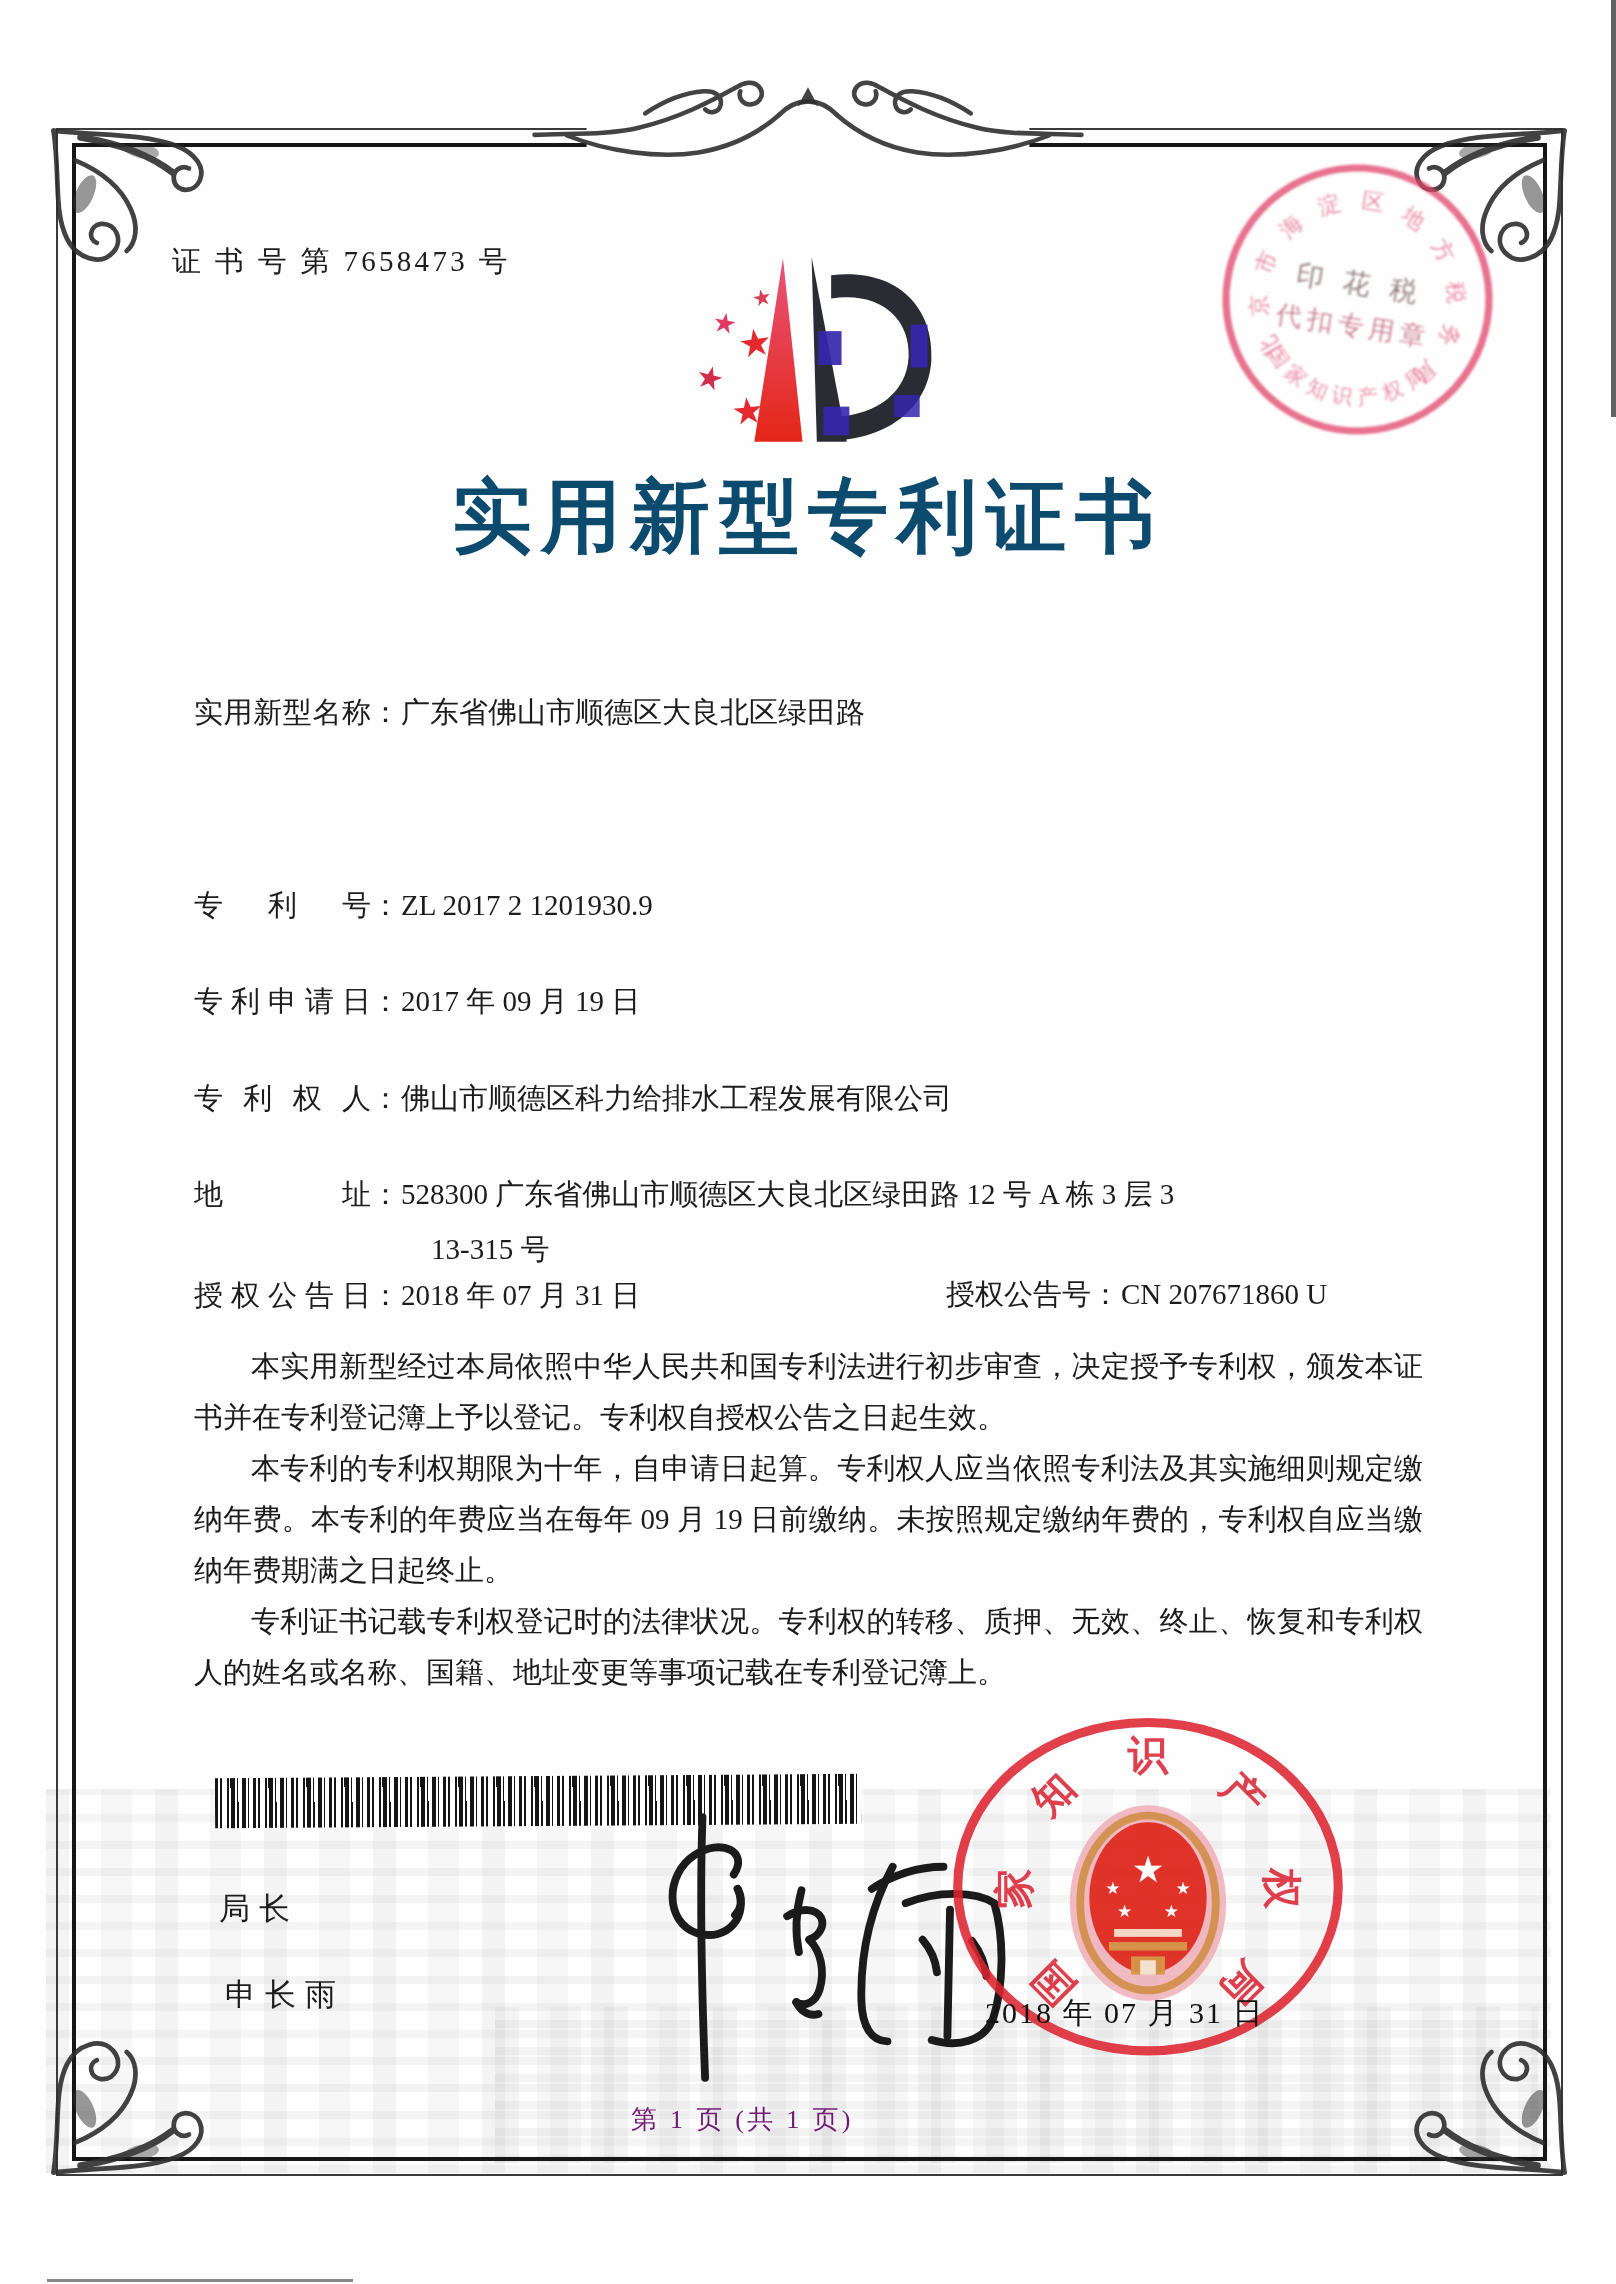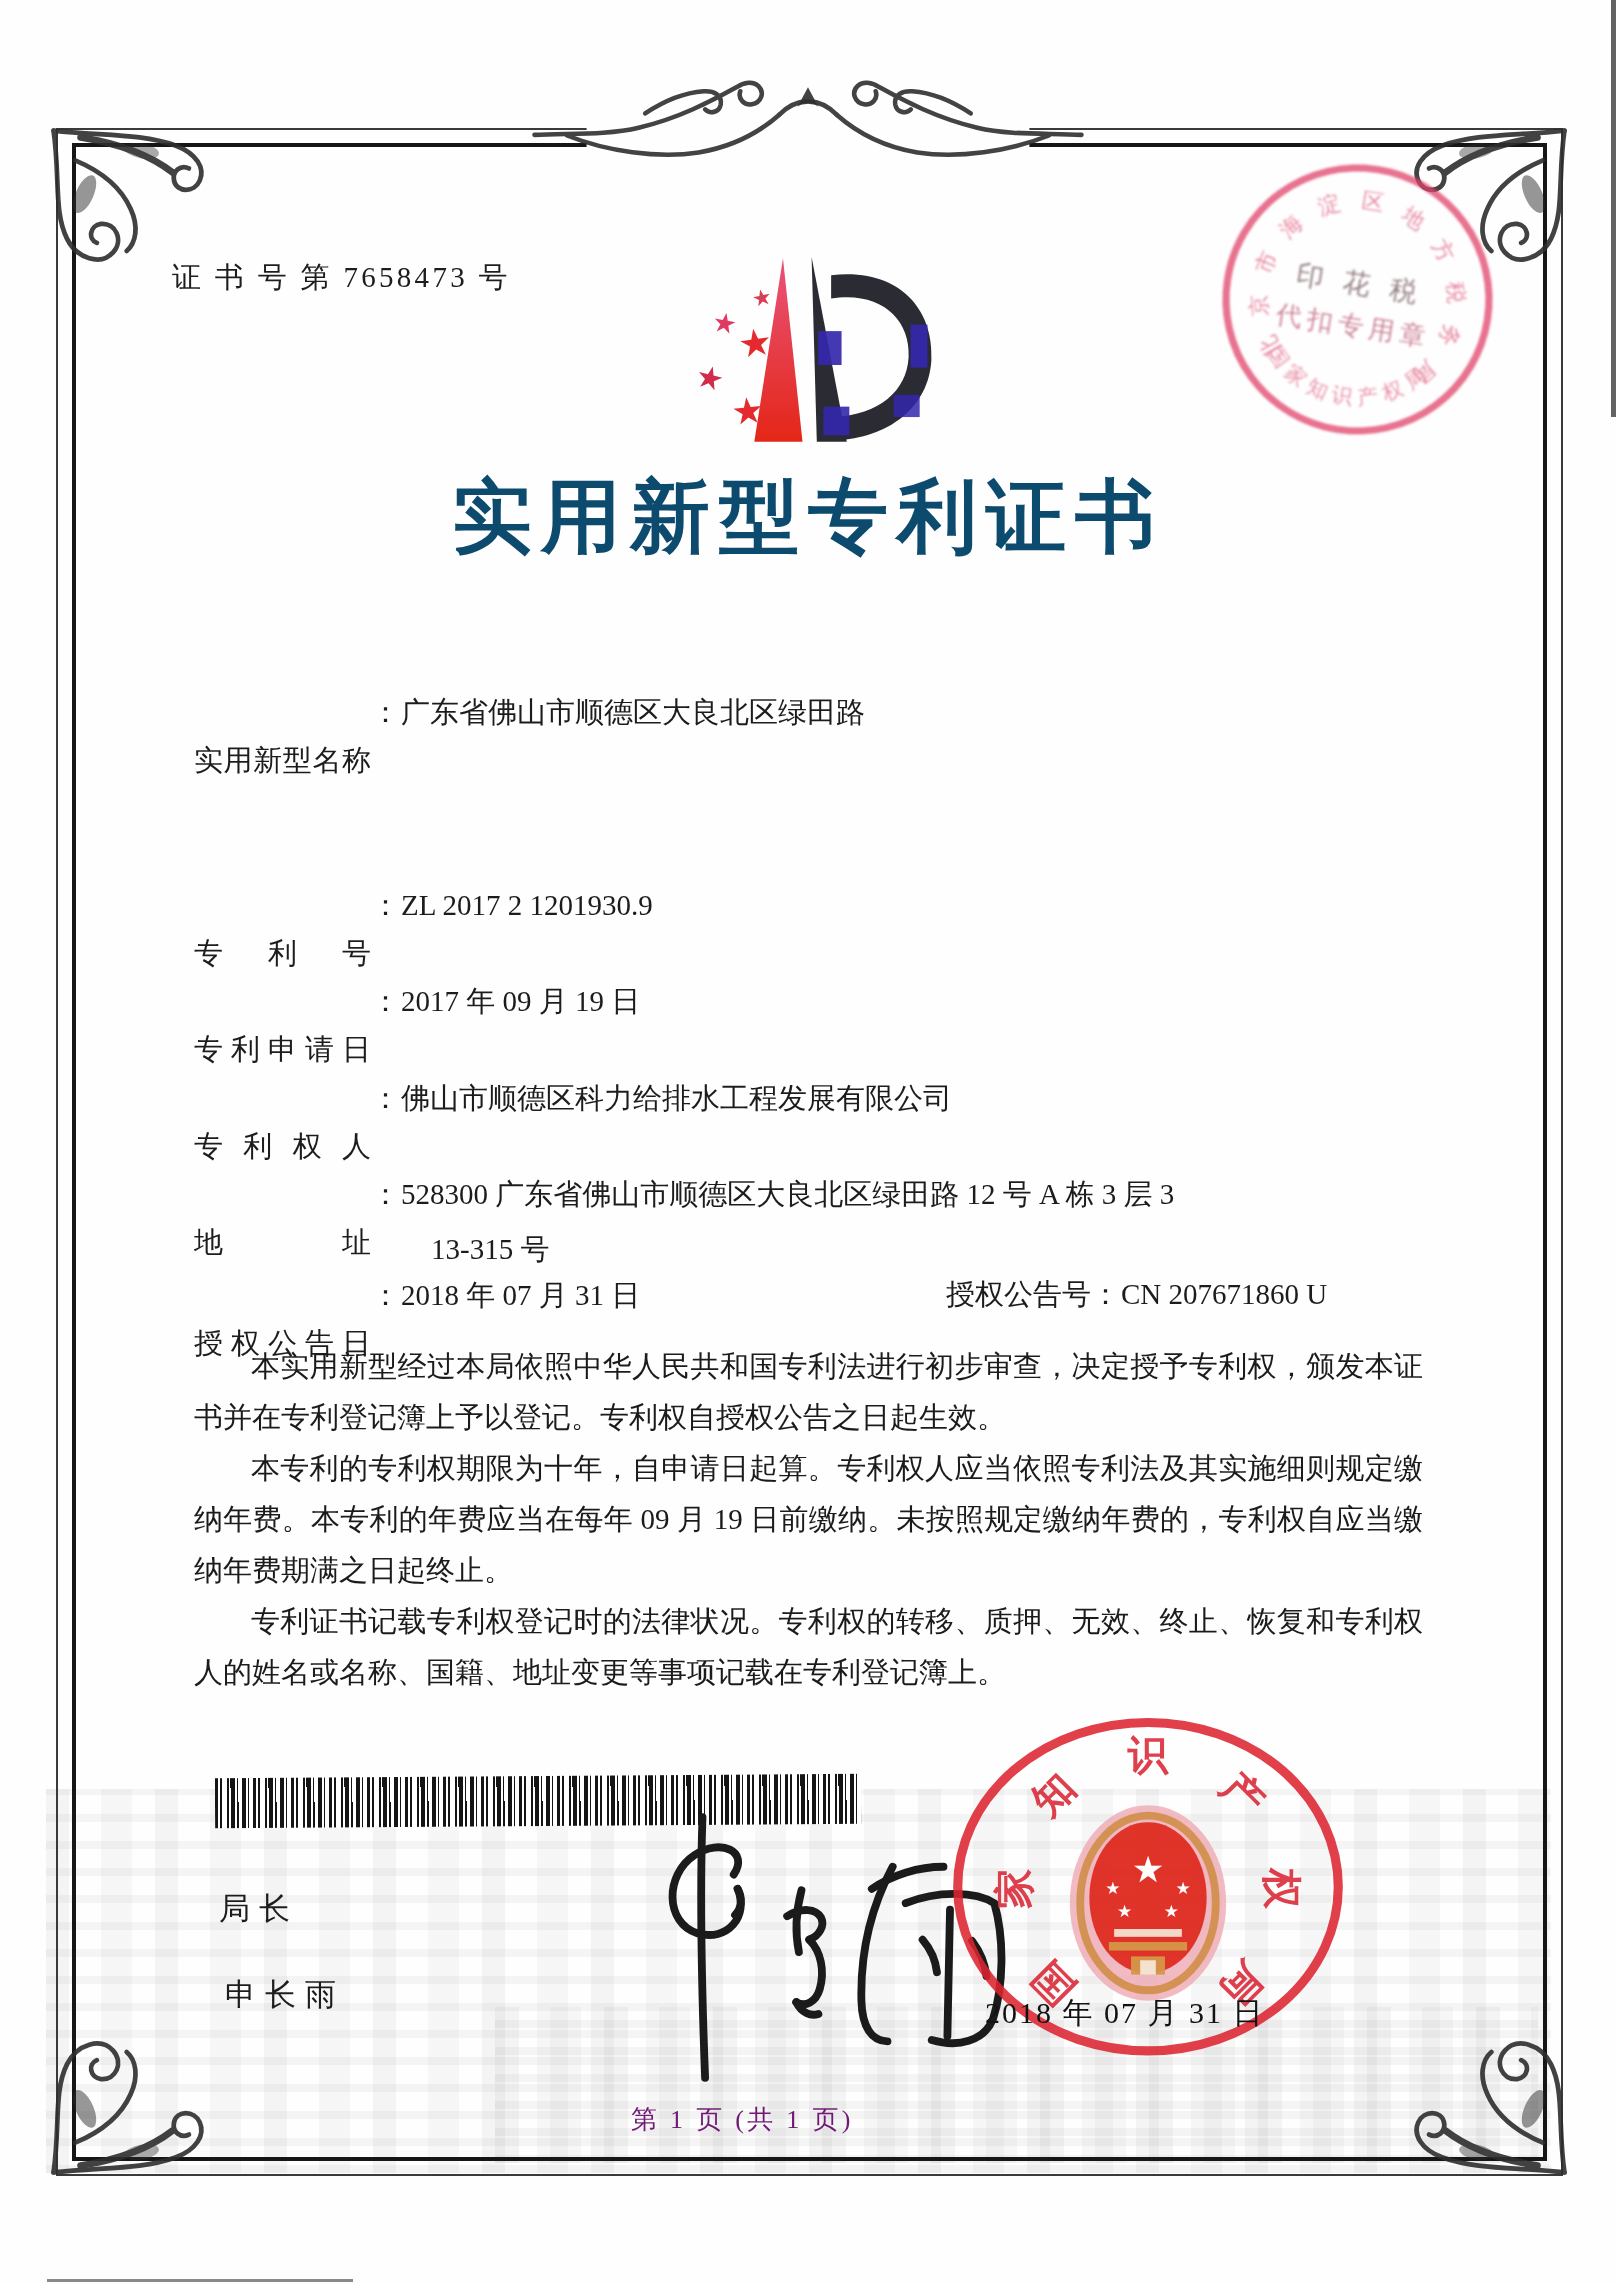--- a/index.html
+++ b/index.html
@@ -22,28 +22,28 @@
     position:absolute; z-index:0; opacity:.85;
     background:
       repeating-linear-gradient(0deg, rgba(40,40,40,0.055) 0 7.8px, transparent 7.8px 27px),
       repeating-linear-gradient(90deg, rgba(40,40,40,0.05) 0 23.5px, transparent 23.5px 55px, rgba(40,40,40,0.04) 55px 86px, transparent 86px 109px);
   }
   .noise-a{left:46px; top:1789px; width:1505px; height:384px;}
   .noise-b{left:495px; top:2007px; width:1043px; height:156px;}
   .edge-right{position:absolute; right:0; top:0; width:4.6px; height:417px; background:#2f2f2f; opacity:.75; z-index:4;}
   .edge-bottom{position:absolute; left:47px; bottom:2px; width:306px; height:3.3px; background:#3b3b3b; opacity:.6; z-index:4;}
   
-  .cert-no{position:absolute; left:172px; top:242px; font-size:29px; letter-spacing:3.3px; color:#1d1d1d; z-index:3;margin-top:16px;}
+  .cert-no{position:absolute; left:172px; top:242px; font-size:29px; letter-spacing:3.3px; color:#1d1d1d; z-index:3;}
   .doc-title{position:absolute; left:0; right:0; top:464px; text-align:center; font-size:80px; font-weight:700; letter-spacing:9px; color:#0c4a6e; z-index:3;}
   .logo{position:absolute; left:684px; top:253px; width:250px; height:195px; z-index:3;}
   
   .tax-stamp{position:absolute; left:1213px; top:155px; width:289px; height:289px; z-index:3; transform:rotate(9deg); filter:blur(0.8px); opacity:.88;}
   
   .field{position:absolute; left:194px; font-size:29px; line-height:40px; z-index:3; white-space:nowrap;}
-  .flabel{display:inline-block; width:177px; text-align:justify; text-align-last:justify; -moz-text-align-last:justify; vertical-align:top;margin-top:48px;}
+  .flabel{display:inline-block; width:177px; text-align:justify; text-align-last:justify; -moz-text-align-last:justify; vertical-align:top;}
   .fcolon{display:inline-block; width:30px; vertical-align:top;}
   .fvalue{display:inline-block; vertical-align:top;}
   .addr-line2{position:absolute; left:431px; top:1230px; font-size:29px; z-index:3;}
   .grant-no{position:absolute; left:946px; top:1275px; font-size:29px; z-index:3; white-space:nowrap;}
   
   .body-text{position:absolute; left:194px; width:1229px; top:1341px; z-index:3;}
   .body-text p{margin:0; font-size:29px; line-height:51px; text-align:justify; text-indent:57px; color:#1b1b1b;}
   
   .barcode{position:absolute; left:215px; top:1776px; width:646px; height:50px; z-index:3; transform:rotate(-0.4deg);
     background-image:repeating-linear-gradient(90deg,

